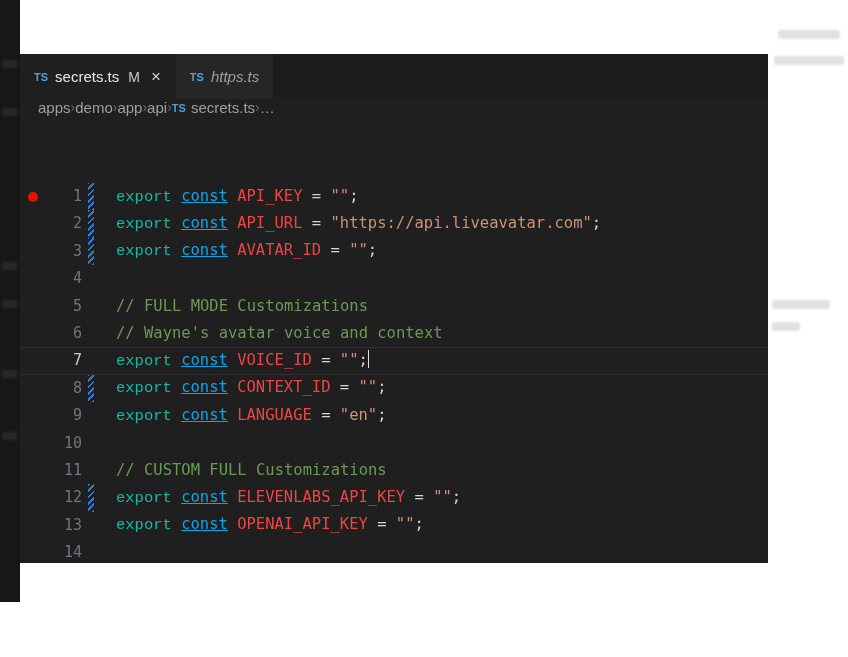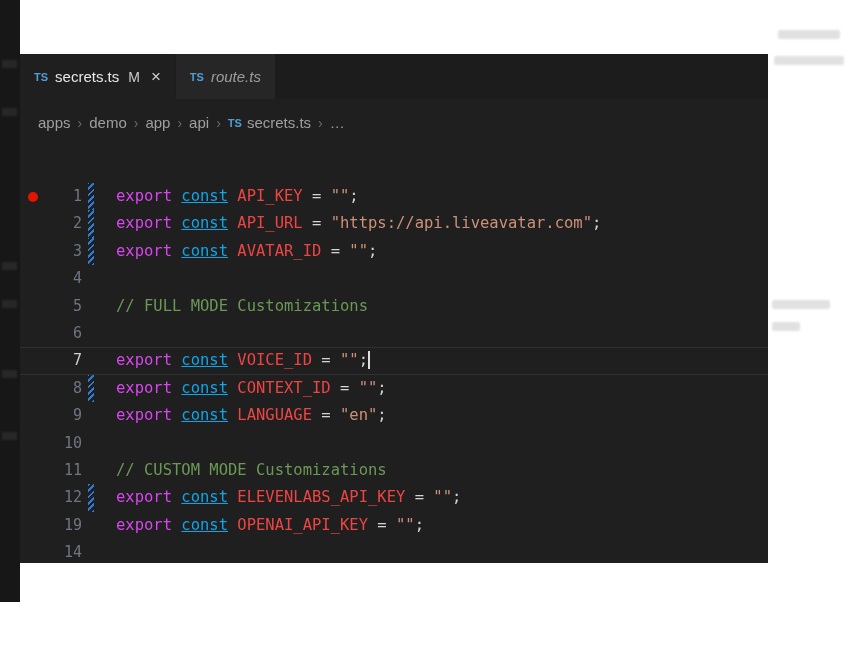--- a/index.html
+++ b/index.html
@@ -27,21 +27,21 @@
   .tab.italic .tab-label{font-style:italic;}
   .ts-icon{
     color:#4d9fd6;font-weight:bold;font-size:11px;letter-spacing:0;
     font-family:"Liberation Sans",sans-serif;
   }
   .tab-badge{color:#cccccc;font-size:14px;margin-left:2px;}
   .tab-close{color:#d0d0d0;font-size:17px;line-height:1;margin-left:4px;cursor:pointer;}
 
   
   .breadcrumb{
-    height:32px;display:flex;align-items:flex-end;gap:7px;padding-left:18px;
+    height:32px;display:flex;align-items:flex-start;padding-left:18px;
     color:#9f9f9f;font-size:15px;background:#1f1f1f;flex:0 0 auto;
   }
   .crumb{cursor:pointer;display:flex;align-items:center;gap:5px;}
   .crumb-sep{color:#6b6b6b;font-size:14px;}
 
   
   .code-area{flex:1 1 auto;padding-top:52px;font-family:"DejaVu Sans Mono",monospace;font-size:15.5px;}
   .code-line{
     display:flex;align-items:center;height:27.4px;line-height:27.4px;white-space:pre;cursor:text;
   }
@@ -53,21 +53,21 @@
     font-family:"DejaVu Sans Mono",monospace;
   }
   .code-line.current .line-num{color:#cccccc;}
   .mod-bar{
     width:6px;height:27.4px;margin-left:6px;flex:0 0 auto;
   }
   .mod-bar.on{
     background:repeating-linear-gradient(315deg,#2d7bd4 0px,#2d7bd4 2px,transparent 2px,transparent 4.5px);
   }
   .code-text{padding-left:22px;color:#d4d4d4;}
-  .tk-k1{color:#d946ef;}
+  .tk-k1{color:#14b8a6;font-family:Liberation Mono, monospace;}
   .tk-k2{color:#0ea5e9;text-decoration:underline;}
   .tk-v{color:#ef4444;}
   .tk-p{color:#d4d4d4;}
   .tk-s{color:#ce9178;}
   .tk-su{color:#ce9178;text-underline-offset:3px;}
   .tk-c{color:#6a9955;}
   .cursor{
     display:inline-block;width:1.5px;height:18px;background:#e0e0e0;
     vertical-align:middle;margin-left:0px;transform:translateY(-1px);
   }
@@ -92,21 +92,21 @@
 <div class="editor-window">
   <div class="tab-bar">
       <div class="tab active">
         <span class="ts-icon">TS</span>
         <span class="tab-label">secrets.ts</span>
         <span class="tab-badge">M</span>
         <span class="tab-close">×</span>
       </div>
       <div class="tab italic">
         <span class="ts-icon">TS</span>
-        <span class="tab-label">route.ts</span>
+        <span class="tab-label">https.ts</span>
       </div>
     </div>
   <div class="breadcrumb">
       <span class="crumb">
         <span>apps</span>
       </span>
       <span class="crumb-sep">›</span>
       <span class="crumb">
         <span>demo</span>
       </span>
@@ -127,23 +127,23 @@
       <span class="crumb">
         <span>…</span>
       </span>
     </div>
   <div class="code-area">
       <div class="code-line"><span class="bp-slot"><span class="bp-dot"></span></span><span class="line-num">1</span><span class="mod-bar on"></span><span class="code-text"><span class="tk-k1">export</span><span class="tk-p"> </span><span class="tk-k2">const</span><span class="tk-p"> </span><span class="tk-v">API_KEY</span><span class="tk-p"> = </span><span class="tk-s">""</span><span class="tk-p">;</span></span></div>
       <div class="code-line"><span class="bp-slot"></span><span class="line-num">2</span><span class="mod-bar on"></span><span class="code-text"><span class="tk-k1">export</span><span class="tk-p"> </span><span class="tk-k2">const</span><span class="tk-p"> </span><span class="tk-v">API_URL</span><span class="tk-p"> = </span><span class="tk-s">"</span><span class="tk-su">https://api.liveavatar.com</span><span class="tk-s">"</span><span class="tk-p">;</span></span></div>
       <div class="code-line"><span class="bp-slot"></span><span class="line-num">3</span><span class="mod-bar on"></span><span class="code-text"><span class="tk-k1">export</span><span class="tk-p"> </span><span class="tk-k2">const</span><span class="tk-p"> </span><span class="tk-v">AVATAR_ID</span><span class="tk-p"> = </span><span class="tk-s">""</span><span class="tk-p">;</span></span></div>
       <div class="code-line"><span class="bp-slot"></span><span class="line-num">4</span><span class="mod-bar"></span><span class="code-text"></span></div>
       <div class="code-line"><span class="bp-slot"></span><span class="line-num">5</span><span class="mod-bar"></span><span class="code-text"><span class="tk-c">// FULL MODE Customizations</span></span></div>
-      <div class="code-line"><span class="bp-slot"></span><span class="line-num">6</span><span class="mod-bar"></span></div>
+      <div class="code-line"><span class="bp-slot"></span><span class="line-num">6</span><span class="mod-bar"></span><span class="code-text"><span class="tk-c">// Wayne's avatar voice and context</span></span></div>
       <div class="code-line current"><span class="bp-slot"></span><span class="line-num">7</span><span class="mod-bar"></span><span class="code-text"><span class="tk-k1">export</span><span class="tk-p"> </span><span class="tk-k2">const</span><span class="tk-p"> </span><span class="tk-v">VOICE_ID</span><span class="tk-p"> = </span><span class="tk-s">""</span><span class="tk-p">;</span><span class="cursor"></span></span></div>
       <div class="code-line"><span class="bp-slot"></span><span class="line-num">8</span><span class="mod-bar on"></span><span class="code-text"><span class="tk-k1">export</span><span class="tk-p"> </span><span class="tk-k2">const</span><span class="tk-p"> </span><span class="tk-v">CONTEXT_ID</span><span class="tk-p"> = </span><span class="tk-s">""</span><span class="tk-p">;</span></span></div>
       <div class="code-line"><span class="bp-slot"></span><span class="line-num">9</span><span class="mod-bar"></span><span class="code-text"><span class="tk-k1">export</span><span class="tk-p"> </span><span class="tk-k2">const</span><span class="tk-p"> </span><span class="tk-v">LANGUAGE</span><span class="tk-p"> = </span><span class="tk-s">"en"</span><span class="tk-p">;</span></span></div>
       <div class="code-line"><span class="bp-slot"></span><span class="line-num">10</span><span class="mod-bar"></span><span class="code-text"></span></div>
-      <div class="code-line"><span class="bp-slot"></span><span class="line-num">11</span><span class="mod-bar"></span><span class="code-text"><span class="tk-c">// CUSTOM MODE Customizations</span></span></div>
+      <div class="code-line"><span class="bp-slot"></span><span class="line-num">11</span><span class="mod-bar"></span><span class="code-text"><span class="tk-c">// CUSTOM FULL Customizations</span></span></div>
       <div class="code-line"><span class="bp-slot"></span><span class="line-num">12</span><span class="mod-bar on"></span><span class="code-text"><span class="tk-k1">export</span><span class="tk-p"> </span><span class="tk-k2">const</span><span class="tk-p"> </span><span class="tk-v">ELEVENLABS_API_KEY</span><span class="tk-p"> = </span><span class="tk-s">""</span><span class="tk-p">;</span></span></div>
-      <div class="code-line"><span class="bp-slot"></span><span class="line-num">19</span><span class="mod-bar"></span><span class="code-text"><span class="tk-k1">export</span><span class="tk-p"> </span><span class="tk-k2">const</span><span class="tk-p"> </span><span class="tk-v">OPENAI_API_KEY</span><span class="tk-p"> = </span><span class="tk-s">""</span><span class="tk-p">;</span></span></div>
+      <div class="code-line"><span class="bp-slot"></span><span class="line-num">13</span><span class="mod-bar"></span><span class="code-text"><span class="tk-k1">export</span><span class="tk-p"> </span><span class="tk-k2">const</span><span class="tk-p"> </span><span class="tk-v">OPENAI_API_KEY</span><span class="tk-p"> = </span><span class="tk-s">""</span><span class="tk-p">;</span></span></div>
       <div class="code-line"><span class="bp-slot"></span><span class="line-num">14</span><span class="mod-bar"></span><span class="code-text"></span></div>
     </div>
 </div>
 
 </body></html>

